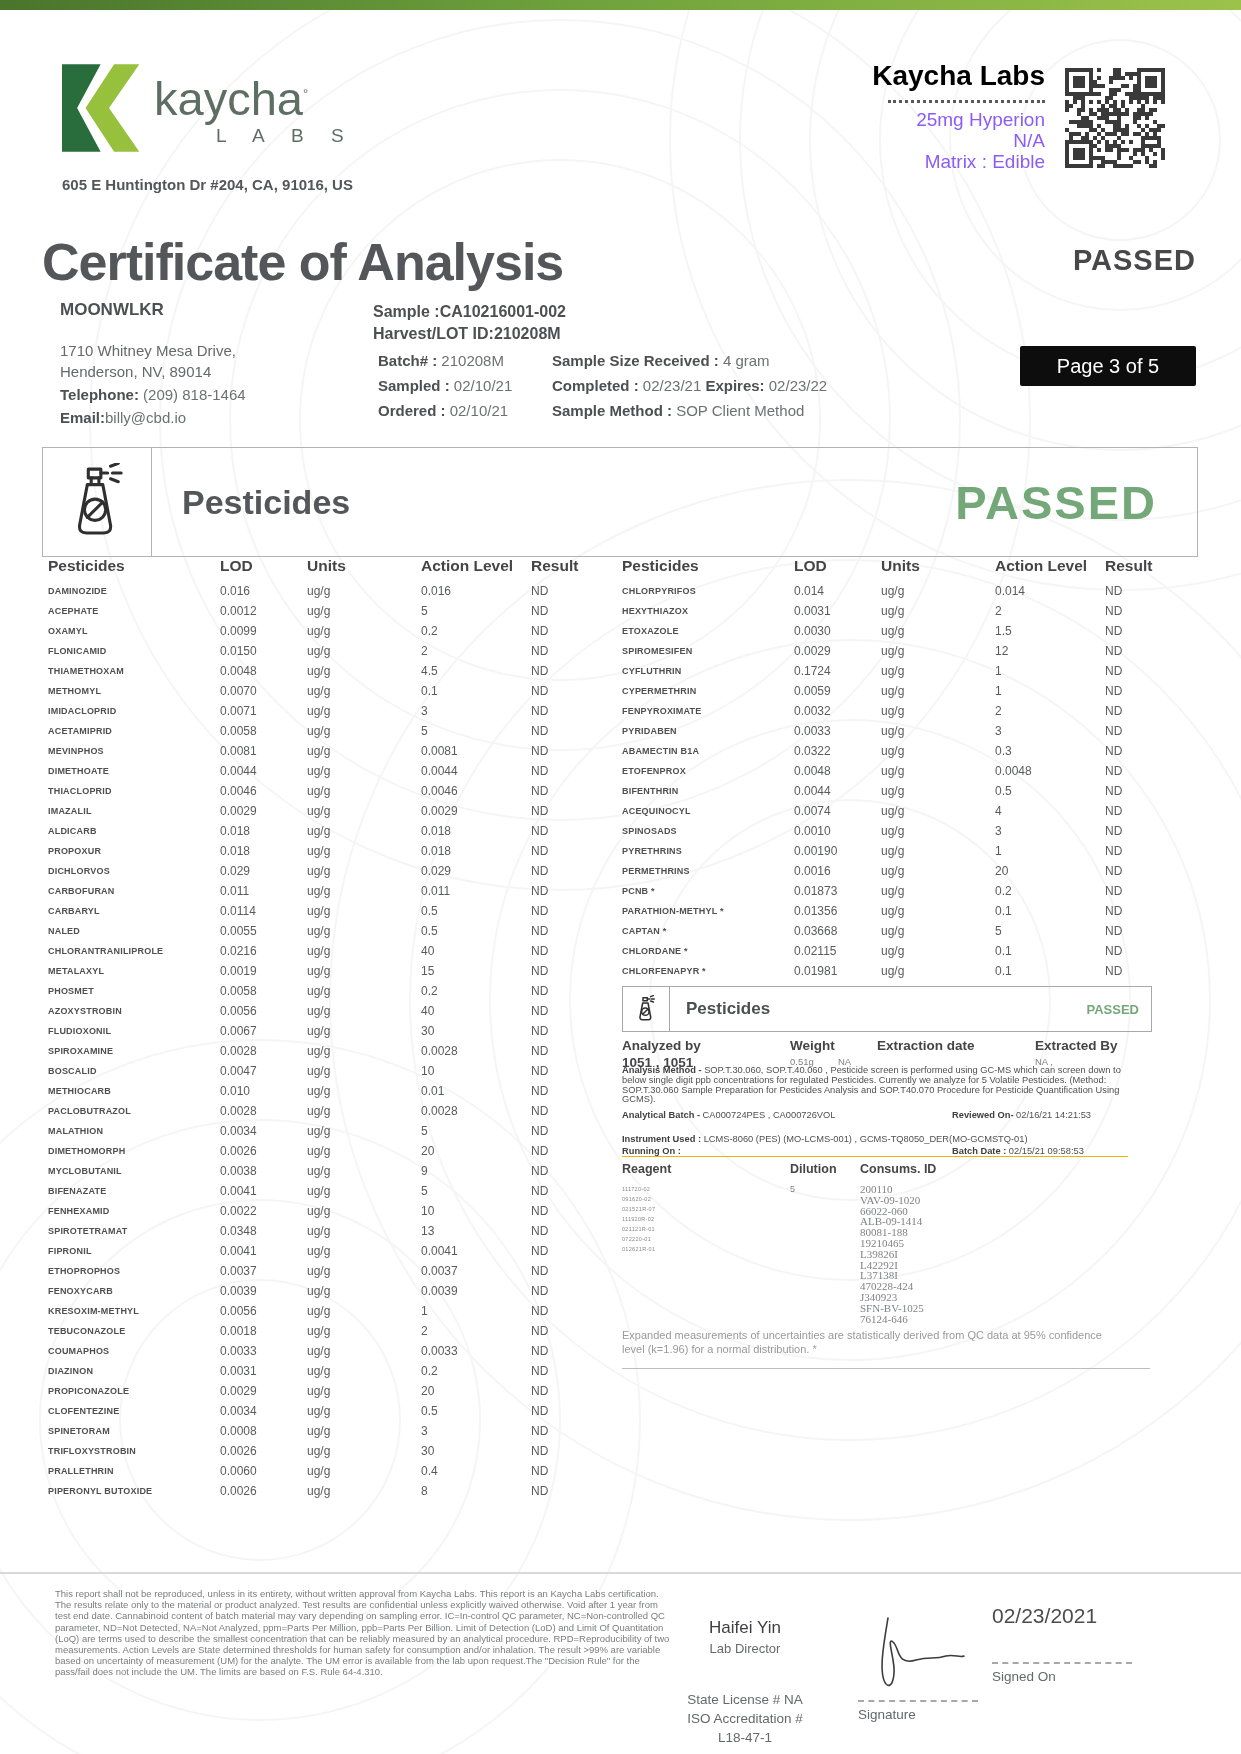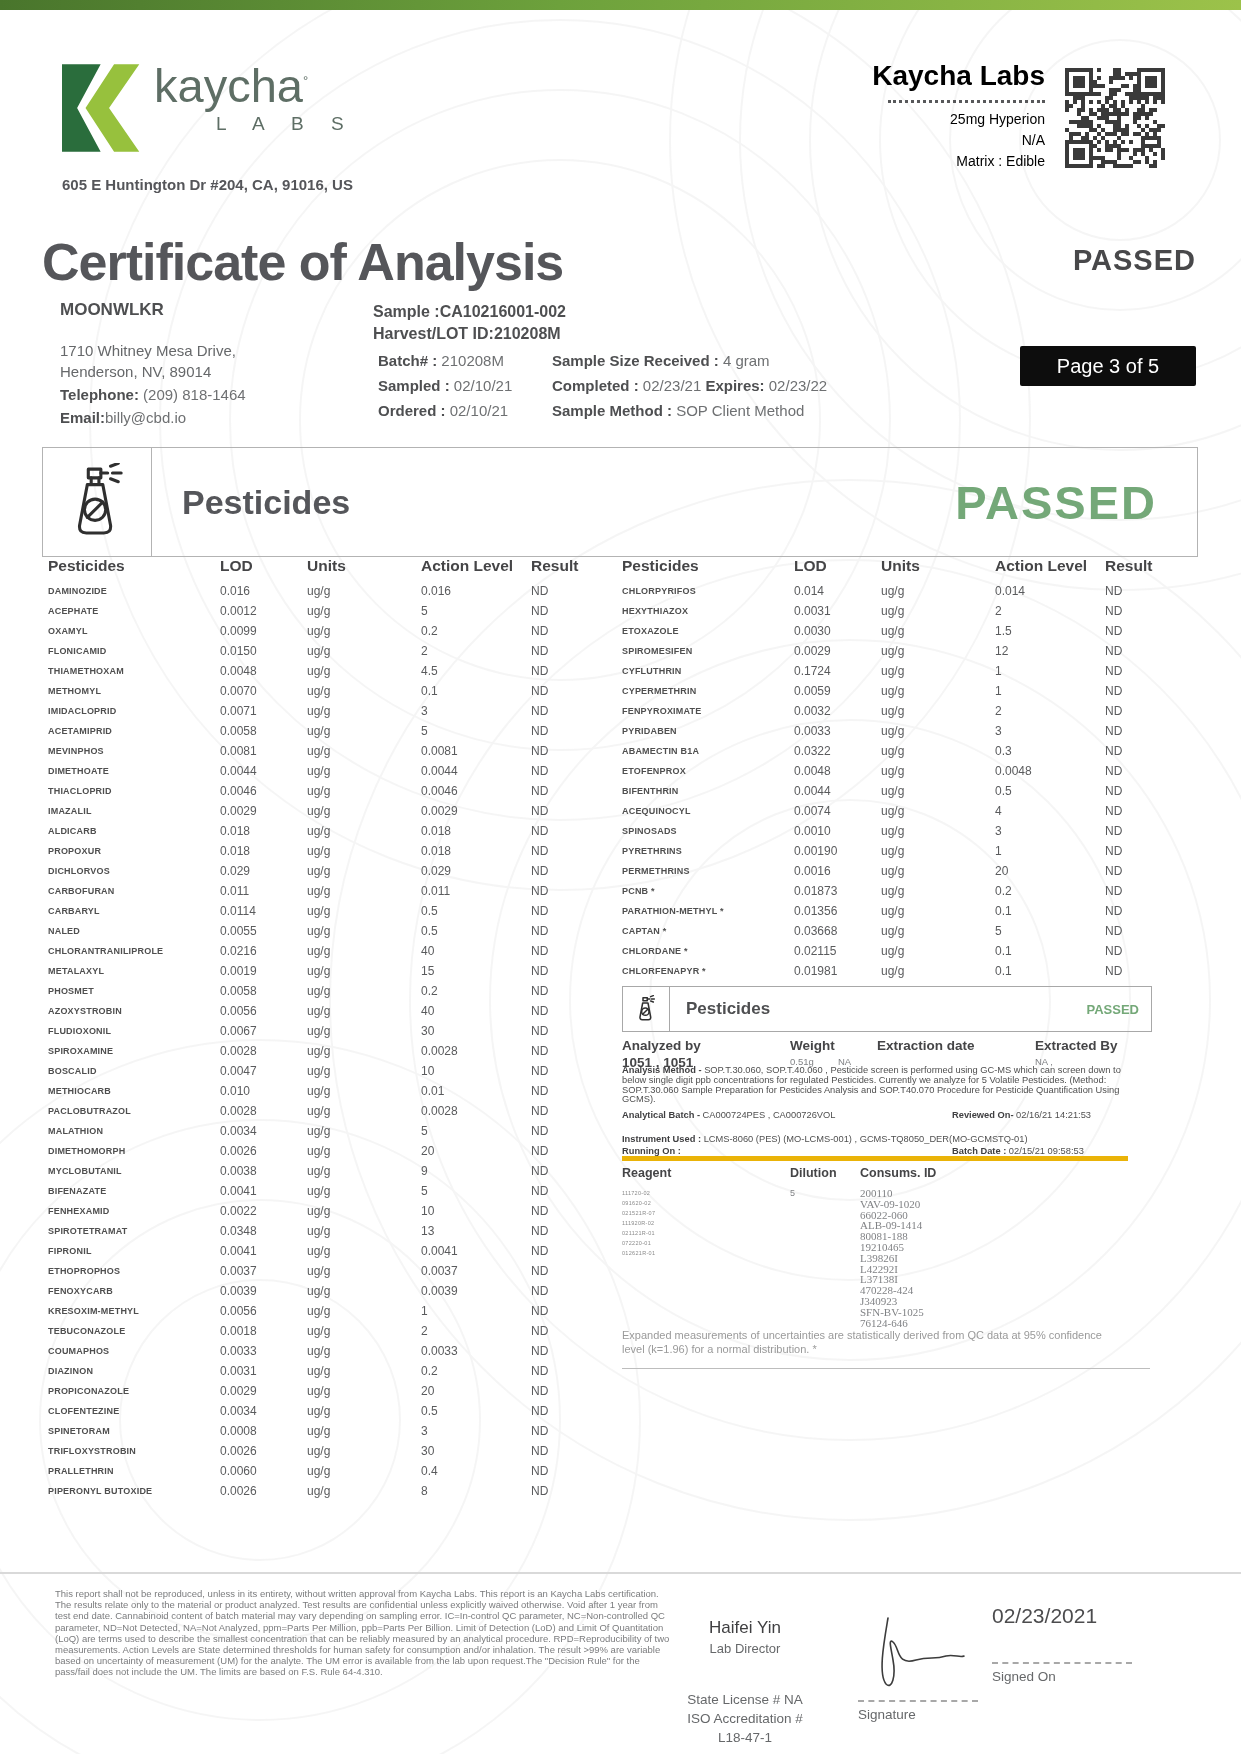--- a/index.html
+++ b/index.html
@@ -3,30 +3,30 @@
 <meta charset="utf-8">
 <style>
   html,body{margin:0;padding:0;background:#ffffff;}
   .page{position:relative;width:1241px;height:1754px;background:#fff;overflow:hidden;
         font-family:"Liberation Sans",sans-serif;color:#58595b;}
   .wm{position:absolute;left:0;top:0;z-index:0;pointer-events:none;}
   .content{position:absolute;left:0;top:0;width:100%;height:100%;z-index:1;}
   .topbar{position:absolute;left:0;top:0;width:1241px;height:10px;
           background:linear-gradient(90deg,#49752c 0%,#6da13c 45%,#9cc24a 100%);}
   
-  .logo{position:absolute;left:62px;top:56px;display:flex;align-items:flex-start;}
+  .logo{position:absolute;left:62px;top:56px;display:flex;align-items:center;}
   .logo-text{margin-left:8px;}
   .brand{font-size:47px;line-height:50px;color:#5e6e65;letter-spacing:0;}
   .brand sup{font-size:13px;color:#5e6e65;}
   .brand-sub{font-size:19px;letter-spacing:11px;color:#5e6e65;margin-left:62px;margin-top:2px;}
   .hq{position:absolute;left:62px;top:176px;font-weight:bold;font-size:15px;color:#55565a;}
   .lab-block{position:absolute;left:760px;top:60px;width:285px;text-align:right;}
   .lab-name{font-size:28px;font-weight:bold;color:#000000;}
   .dotted-sep{width:157px;margin:8px 0 6px auto;border-bottom:3px dotted #57585a;}
-  .lab-line{font-size:14px;color:#000000;line-height:21px;}
+  .lab-line{font-size:19px;color:#8b5cf6;line-height:21px;}
   .qr{position:absolute;left:1065px;top:66px;width:100px;height:104px;}
   
   .coa-title{position:absolute;left:42px;top:232px;font-size:52px;font-weight:bold;color:#55565a;letter-spacing:-1px;}
   .top-status{position:absolute;right:45px;top:244px;font-size:29px;font-weight:bold;color:#48484a;letter-spacing:1px;}
   .client-name{position:absolute;left:60px;top:300px;font-size:17px;font-weight:bold;color:#4e4f51;}
   .client-addr{position:absolute;left:60px;top:340px;font-size:15px;color:#66686a;line-height:21px;}
   .pair{position:absolute;font-size:15px;white-space:nowrap;}
   .lbl{font-weight:bold;color:#4e4f51;}
   .val{color:#6e7072;}
   .valb{color:#4e4f51;font-weight:bold;}
@@ -53,21 +53,21 @@
   .mini-title{align-self:center;margin-left:16px;font-size:17px;font-weight:bold;color:#4e4f51;}
   .mini-status{margin-left:auto;align-self:center;margin-right:12px;font-size:13px;font-weight:bold;color:#74a878;}
   
   .meta-h{position:absolute;font-size:13.5px;font-weight:bold;color:#454547;white-space:nowrap;}
   .meta-v{position:absolute;font-size:9.5px;color:#808285;white-space:nowrap;}
   .meta-vb{position:absolute;font-size:13.5px;font-weight:bold;color:#454547;white-space:nowrap;}
   .method-para{position:absolute;left:622px;top:1066px;width:500px;font-size:9.3px;line-height:9.8px;color:#4f4f4f;}
   .method-para b{color:#3f3f41;}
   .small-line{position:absolute;font-size:9.3px;color:#4f4f4f;white-space:nowrap;}
   .small-line b{color:#3f3f41;}
-  .reagent-box{position:absolute;left:622px;top:1156px;width:506px;border-top:5px solid #eab308;padding-top:5px;}
+  .reagent-box{position:absolute;left:622px;top:1156px;width:506px;border-top:1px solid #eab308;padding-top:5px;}
   .reagent-head{display:flex;font-size:12.5px;font-weight:bold;color:#454547;}
   .rg1{width:168px;} .rg2{width:70px;} .rg3{width:200px;}
   .reagent-cols{display:flex;margin-top:8px;}
   .reagent-item{font-size:5.5px;line-height:10px;color:#8a8a8a;letter-spacing:.3px;}
   .dilution-item{font-size:9px;color:#808285;}
   .consums-item{font-size:11px;line-height:10.8px;color:#808285;font-family:Liberation Serif, serif;}
   .uncertainty{position:absolute;left:622px;top:1328px;width:505px;font-size:11px;line-height:14px;color:#9a9a9a;}
   .right-divider{position:absolute;left:622px;top:1368px;width:528px;border-top:1px solid #bdbdbd;}
   
   .footer-sep{position:absolute;left:0;top:1572px;width:1241px;border-top:2px solid #d9d9d9;}

